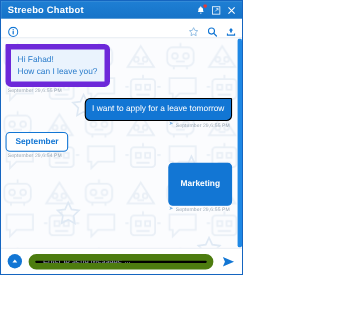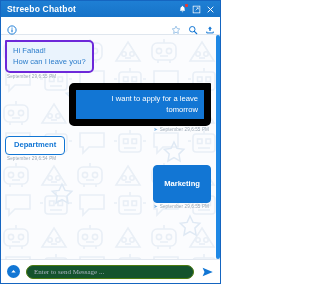--- a/index.html
+++ b/index.html
@@ -3,21 +3,21 @@
 <meta charset="utf-8">
 <style>
   html,body{margin:0;padding:0;}
   body{
     width:221px;height:300px;overflow:hidden;
     font-family:"Liberation Sans", sans-serif;
     background:#ffffff;
     -webkit-font-smoothing:antialiased;
   }
   #app{
-    width:221px;height:284px;position:relative;
+    width:221px;height:250px;position:relative;
     display:flex;flex-direction:column;
     border:1px solid #1565c0;
     box-sizing:border-box;
     background:#fff;
   }
 
   
   .titlebar{
     height:16px;min-height:16px;
     background:linear-gradient(180deg,#1e7fd4 0%,#1673c8 100%);
@@ -73,27 +73,27 @@
   .bubble{
     font-size:7.6px;line-height:10.5px;
     padding:4px 6px;
     border-radius:5px;
     max-width:142px;
     box-sizing:border-box;
     word-wrap:break-word;
   }
   .bubble.bot{
     background:#eaf3fd;
-    border:2px solid #6d28d9;
+    border:5px solid #6d28d9;
     color:#2a7ccb;
     border-top-left-radius:1px;
   }
   .bubble.user{
     background:#1276d4;
-    border:7px solid #000000;
+    border:1px solid #000000;
     color:#ffffff;
     border-top-right-radius:1px;
     text-align:right;
   }
   .bubble.outline{
     background:#ffffff;
     border:1px solid #1276d4;
     color:#1276d4;
     font-weight:bold;
     padding:3px 8px;
@@ -150,24 +150,24 @@
     display:flex;align-items:center;
     padding:0 6px;box-sizing:border-box;gap:6px;
   }
   .upbtn{
     width:13px;height:13px;border-radius:50%;
     background:#1276d4;display:flex;align-items:center;justify-content:center;
     cursor:pointer;flex:0 0 auto;
   }
   .msgfield{
     flex:1;height:14px;
-    border:1px solid #4d7c0f;border-radius:7px;
-    background:#14532d;font-size:7px;color:#9aa7b4;
+    border:6px solid #4d7c0f;border-radius:7px;
+    background:#000000;font-size:7px;color:#9aa7b4;
     padding:0 7px;box-sizing:border-box;
-    font-family:Liberation Serif, serif;
+    font-family:Liberation Sans, sans-serif;
     outline:none;
   }
   .msgfield::placeholder{color:#a9b4c0;}
   .sendbtn{
     width:14px;height:13px;flex:0 0 auto;cursor:pointer;
     display:flex;align-items:center;justify-content:center;
   }
 </style>
 </head>
 <body>
@@ -288,21 +288,21 @@
 
       <div class="row right">
         <div class="bubble user">I want to apply for a leave tomorrow</div>
         <div class="stamp">
           <span class="tick">➤</span>
           <span>September 29,6:55 PM</span>
         </div>
       </div>
 
       <div class="row left">
-        <div class="bubble outline">Department</div>
+        <div class="bubble outline">September</div>
         <div class="stamp">September 29,6:54 PM</div>
       </div>
 
       <div class="row right">
         <div class="bubble chip">Marketing</div>
         <div class="stamp">
           <span class="tick">➤</span>
           <span>September 29,6:55 PM</span>
         </div>
       </div>

